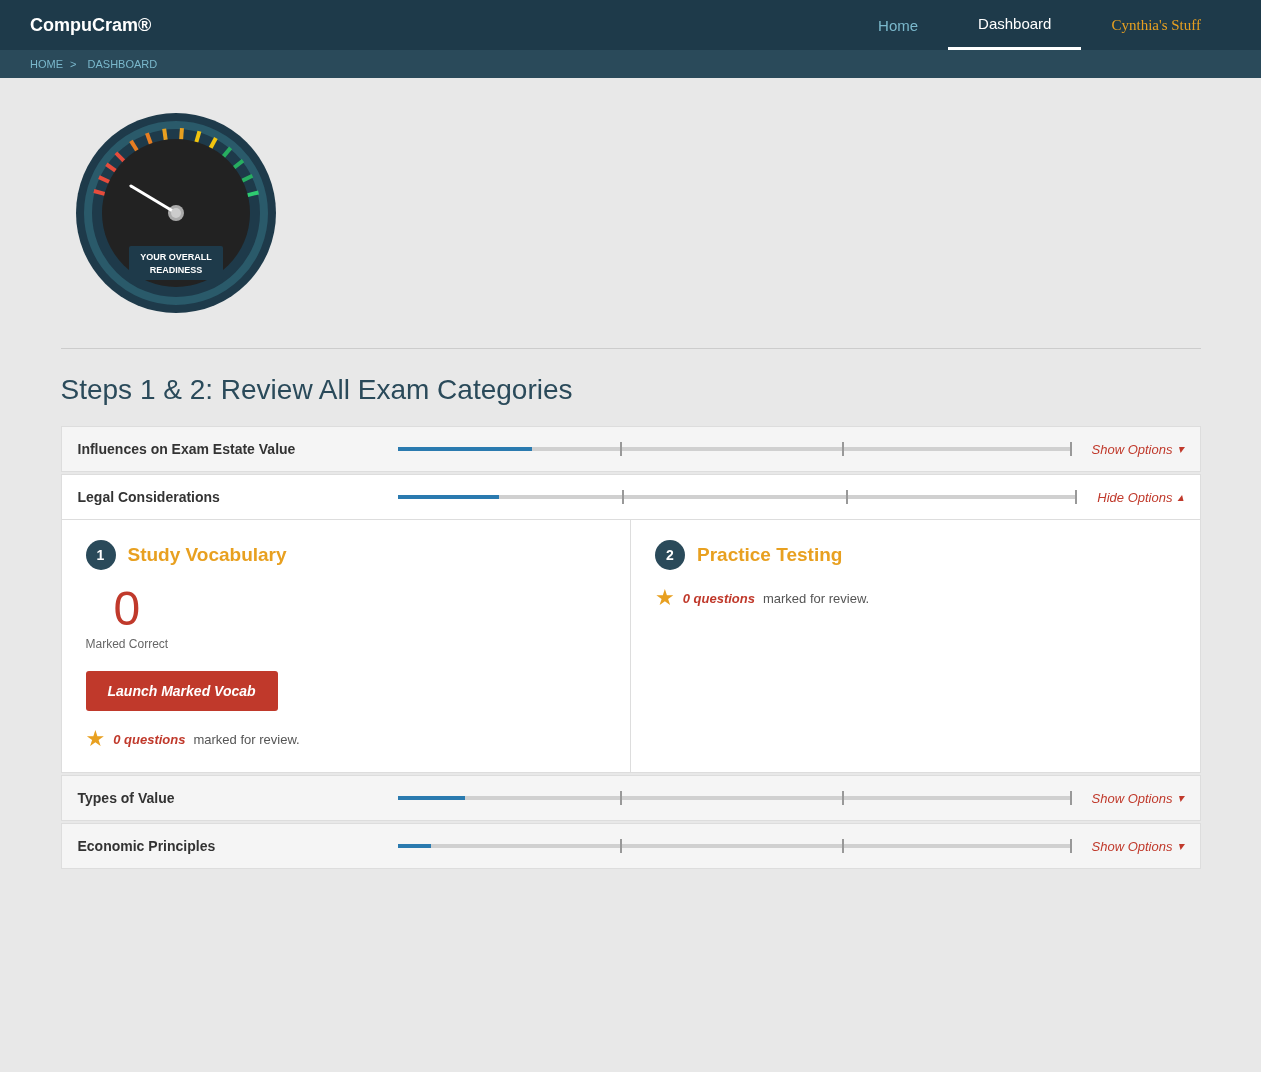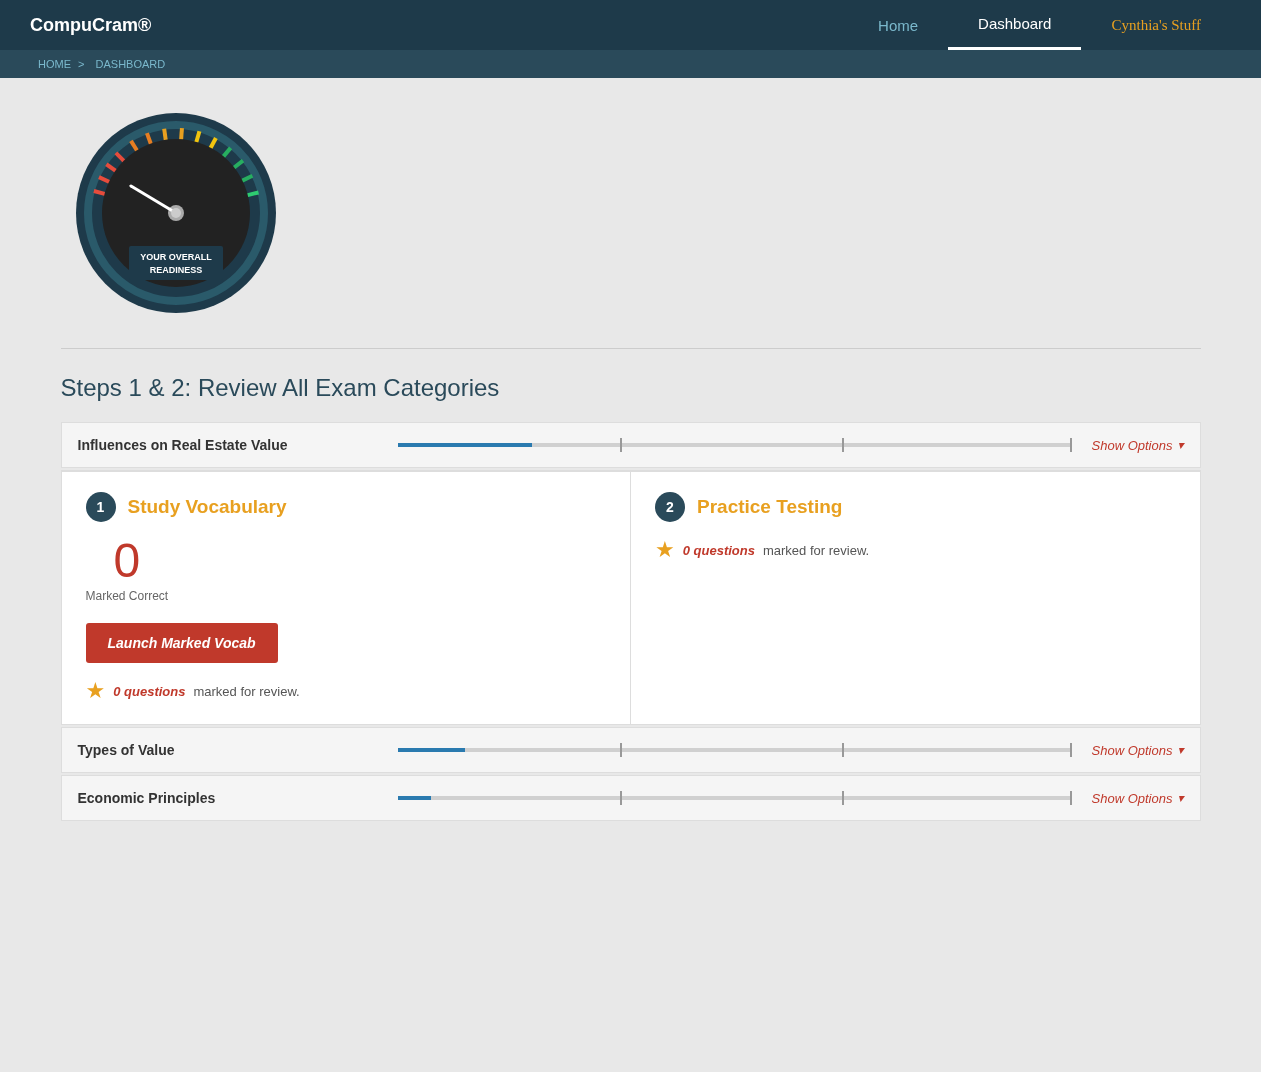--- a/index.html
+++ b/index.html
@@ -8,21 +8,21 @@
     
     .nav { background: #1e3a4a; display: flex; align-items: center; padding: 0 30px; height: 50px; }
     .nav-brand { color: #fff; font-size: 18px; margin-right: auto; }
     .nav-brand span { font-weight: bold; }
     .nav-links { display: flex; gap: 0; }
     .nav-link { color: #7ab8cc; text-decoration: none; padding: 0 30px; height: 50px; display: flex; align-items: center; font-size: 15px; }
     .nav-link.active { color: #fff; border-bottom: 3px solid #fff; }
     .nav-link.cynthia { color: #e8a020; font-family: Liberation Serif, serif; }
 
     
-    .breadcrumb { background: #2a4a5a; padding: 8px 38px; font-size: 11px; color: #7ab8cc; }
+    .breadcrumb { background: #2a4a5a; padding: 8px 30px; font-size: 11px; color: #7ab8cc; }
     .breadcrumb a { color: #7ab8cc; text-decoration: none; }
     .breadcrumb span { color: #7ab8cc; margin: 0 4px; }
 
     
     .main { padding: 30px; max-width: 1200px; margin: 0 auto; }
 
     
     .hero { display: flex; align-items: flex-start; margin-bottom: 30px; }
     .hero-text { flex: 1; }
     .hero-title { font-size: 34px; font-weight: 300; color: #2a4a5a; margin-bottom: 15px; }
@@ -31,21 +31,21 @@
     .hero-gauge { width: 230px; flex-shrink: 0; display: flex; flex-direction: column; align-items: center; }
 
     
     .gauge-container { position: relative; width: 210px; height: 210px; }
     .gauge-svg { width: 210px; height: 210px; }
 
     
     .divider { border: none; border-top: 1px solid #ccc; margin: 10px 0 25px 0; }
 
     
-    .steps-heading { font-size: 24px; font-weight: 300; color: #2a4a5a; margin-bottom: 20px; }
+    .steps-heading { font-size: 28px; font-weight: 300; color: #2a4a5a; margin-bottom: 20px; }
 
     
     .category-row { background: #fff; border: 1px solid #ddd; margin-bottom: 2px; }
     .category-header { display: flex; align-items: center; padding: 14px 16px; cursor: pointer; }
     .category-title { font-size: 14px; font-weight: bold; color: #333; flex: 0 0 300px; }
     .show-options-btn { color: #c0392b; font-size: 13px; cursor: pointer; display: flex; align-items: center; gap: 5px; white-space: nowrap; font-style: italic; }
     .chevron { display: inline-block; font-size: 12px; }
     .expanded-inner { display: flex; border-top: 1px solid #ddd; }
 
     
@@ -143,37 +143,52 @@
       </div>
     </div>
   </div>
 
   <hr class="divider">
 
   <h2 class="steps-heading">Steps 1 &amp; 2: Review All Exam Categories</h2>
 
   <div class="category-row grey-bg" style="border:1px solid #ddd; margin-bottom:2px;">
     <div class="category-header">
-      <div class="category-title">Influences on Real Estate Value</div>
+      <div class="category-title">Influences on Exam Estate Value</div>
       <div class="progress-segment-wrapper">
         <div class="bar-track">
           <div class="bar-fill-blue" style="width:20%;"></div>
           <div class="tick-mark" style="left:33%;"></div>
           <div class="tick-mark" style="left:66%;"></div>
           <div class="tick-mark" style="right:0;"></div>
         </div>
       </div>
       <div class="show-options-btn">
         <span>Show Options</span>
         <span class="chevron">▾</span>
       </div>
     </div>
   </div>
 
   <div class="category-row category-row-white" style="border:1px solid #ddd; margin-bottom:2px;">
+    <div class="category-header">
+      <div class="category-title">Legal Considerations</div>
+      <div class="progress-segment-wrapper">
+        <div class="bar-track">
+          <div class="bar-fill-blue" style="width:15%;"></div>
+          <div class="tick-mark" style="left:33%;"></div>
+          <div class="tick-mark" style="left:66%;"></div>
+          <div class="tick-mark" style="right:0;"></div>
+        </div>
+      </div>
+      <div class="show-options-btn">
+        <span>Hide Options</span>
+        <span class="chevron">▴</span>
+      </div>
+    </div>
 
     <div class="expanded-inner">
 
       <div class="section-half">
         <div class="section-header">
           <div class="step-badge">1</div>
           <div class="section-title">Study Vocabulary</div>
         </div>
         <div class="stats-row">
           <div class="big-number">

